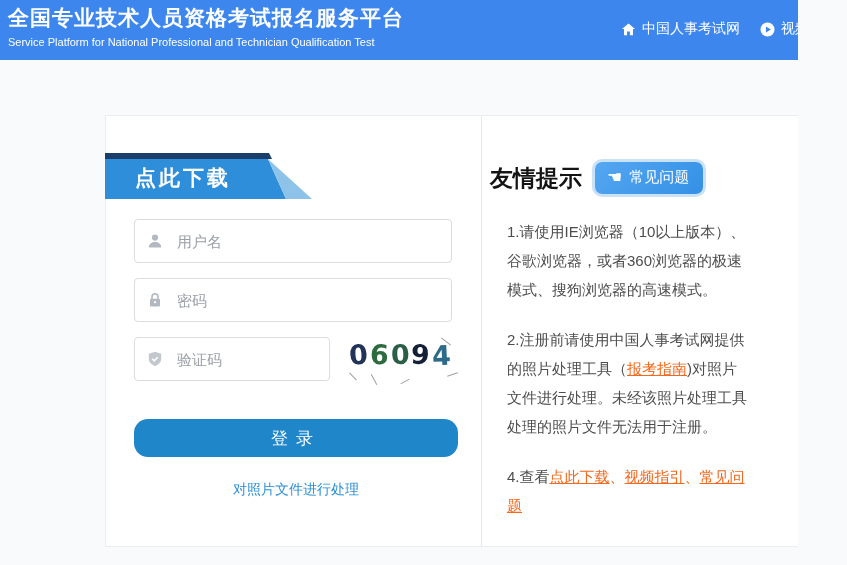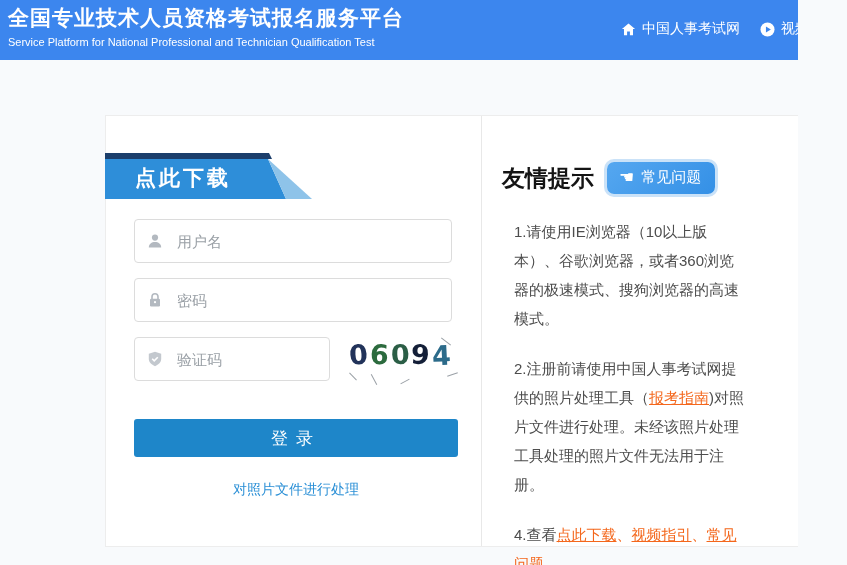--- a/index.html
+++ b/index.html
@@ -43,33 +43,33 @@
   .captcha-digits span:nth-child(4){ transform:rotate(4deg); }
   .captcha-digits span:nth-child(5){ transform:rotate(-3deg) translateY(1px); }
   .noise { position:absolute; height:1px; background:#9aa0a6; }
   .n1 { width:10px; left:4px;  bottom:6px; transform:rotate(45deg); }
   .n2 { width:12px; left:24px; bottom:3px; transform:rotate(62deg); }
   .n3 { width:10px; left:56px; bottom:1px; transform:rotate(-28deg); }
   .n4 { width:12px; right:6px; top:4px;   transform:rotate(38deg); }
   .n5 { width:11px; right:0px; bottom:8px; transform:rotate(-18deg); }
 
   .login-btn { position:absolute; left:28px; top:303px; width:324px; height:38px; background:#1e86c9; color:#fff;
-               border:none; border-radius:3px; font-size:17px; letter-spacing:8px; cursor:pointer; font-family:inherit; }
+               border:none; border-radius:14px; font-size:17px; letter-spacing:8px; cursor:pointer; font-family:inherit; }
   .forgot { position:absolute; left:28px; top:364px; width:324px; text-align:center; }
   .forgot a { color:#2a8fd6; font-size:14px; text-decoration:none; cursor:pointer; }
 
   
-  .tips-head { position:absolute; left:396px; top:46px; display:flex; align-items:center; gap:13px; }
+  .tips-head { position:absolute; left:384px; top:46px; display:flex; align-items:center; gap:13px; }
   .tips-title { font-size:23px; font-weight:bold; color:#141414; }
   .faq-btn { display:inline-flex; align-items:center; gap:7px; background:linear-gradient(135deg,#55a7f0,#3490e6);
              color:#fff; font-size:15px; padding:6px 14px 7px 12px; border:none; border-radius:7px; cursor:pointer;
              box-shadow:0 0 0 3px rgba(137,190,240,.45); font-family:inherit; }
   .hand-icon { font-size:17px; line-height:1; }
   .tips-body { position:absolute; left:392px; top:101px; width:250px; font-size:15px; line-height:29px; color:#4d4d4d; }
-  .tips-body p { margin:0 0 21px 16px; }
+  .tips-body p { margin:0 0 21px 9px; }
   .tips-body a { color:#f4671c; text-decoration:underline; cursor:pointer; }
   .tips-body .sep { color:#f4671c; }
 </style>
 </head>
 <body>
 
 <div class="page">
 
   <div class="header">
     <div class="header-title">全国专业技术人员资格考试报名服务平台</div>

